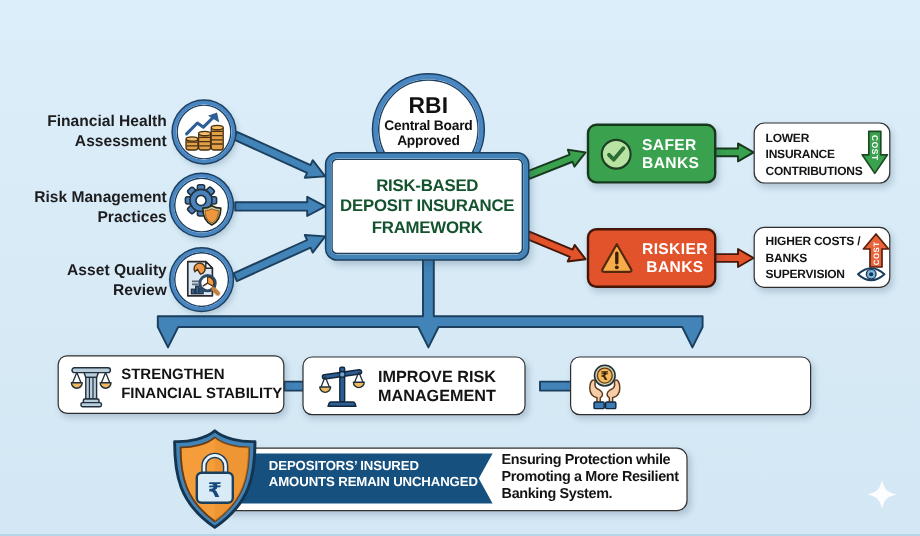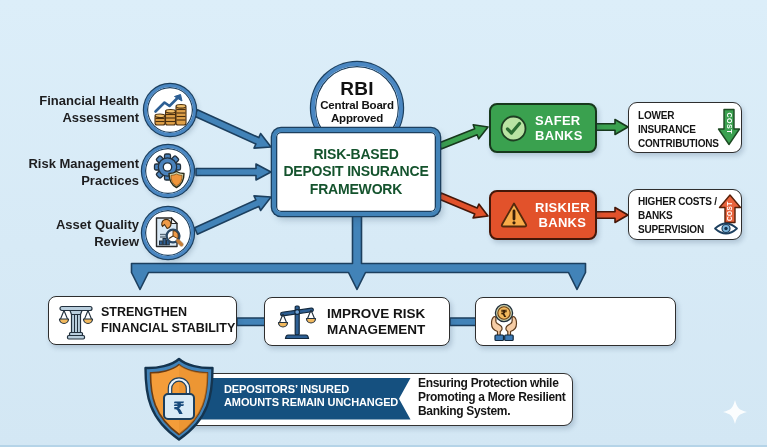--- a/index.html
+++ b/index.html
@@ -266,21 +266,21 @@
         <path d="M7,8.5 L3.5,17 M7,8.5 L10.5,17"></path>
         <path d="M31,8.5 L27.5,17 M31,8.5 L34.5,17"></path>
       </g>
       <path d="M2.5,17 L11.5,17 A4.5,4.5 0 0 1 2.5,17 Z" fill="#f2b95e" stroke="#22303d" stroke-width="1.2" stroke-linejoin="round"></path>
       <path d="M26.5,17 L35.5,17 A4.5,4.5 0 0 1 26.5,17 Z" fill="#f2b95e" stroke="#22303d" stroke-width="1.2" stroke-linejoin="round"></path>
     </svg>
     <div style="margin-left:6px;font-size:12.5px;line-height:15.5px;">
       <span>STRENGTHEN</span><br><span>FINANCIAL STABILITY</span>
     </div>
   </div>
-  <div class="abs benefit-box" style="left:264px;top:297px;width:184px;">
+  <div class="abs benefit-box" style="left:252px;top:297px;width:184px;">
     <svg style="margin-left:12px;" width="40" height="40" viewBox="0 0 40 40">
       <g stroke="#12283d">
         <rect x="18.2" y="4" width="4" height="29" rx="1.2" fill="#2d5f94" stroke-width="1.2"></rect>
         <path d="M11,33 L29,33 Q31,33 31.5,36.5 L8.5,36.5 Q9,33 11,33 Z" fill="#2d5f94" stroke-width="1.2"></path>
         <rect x="3.5" y="8.2" width="33" height="3.6" rx="1.8" transform="rotate(-8 20 10)" fill="#2d5f94" stroke-width="1.2"></rect>
         <circle cx="20.2" cy="10" r="2.4" fill="#6fa3d8" stroke-width="1.1"></circle>
       </g>
       <g stroke="#22303d" stroke-width="1.1" fill="none">
         <path d="M6,12 L2.5,20.5 M6,12 L9.5,20.5"></path>
         <path d="M34,8 L30.5,16.5 M34,8 L37.5,16.5"></path>

